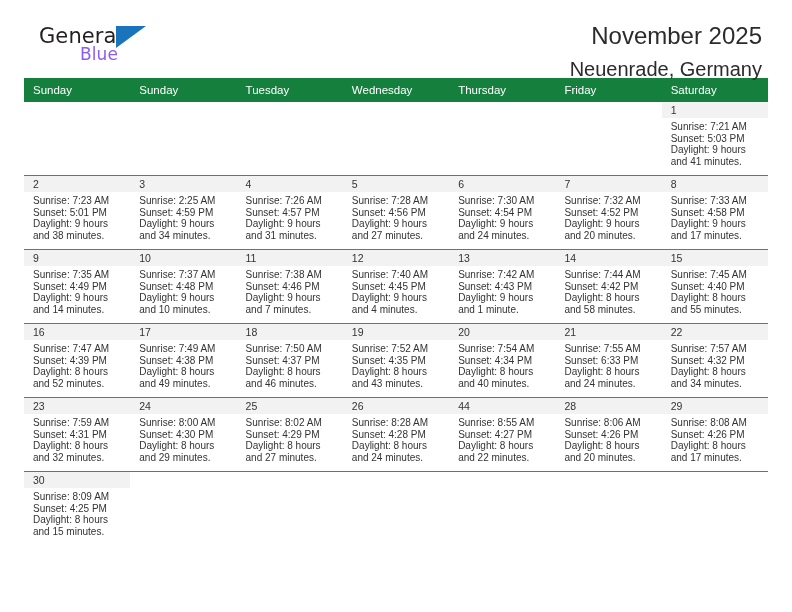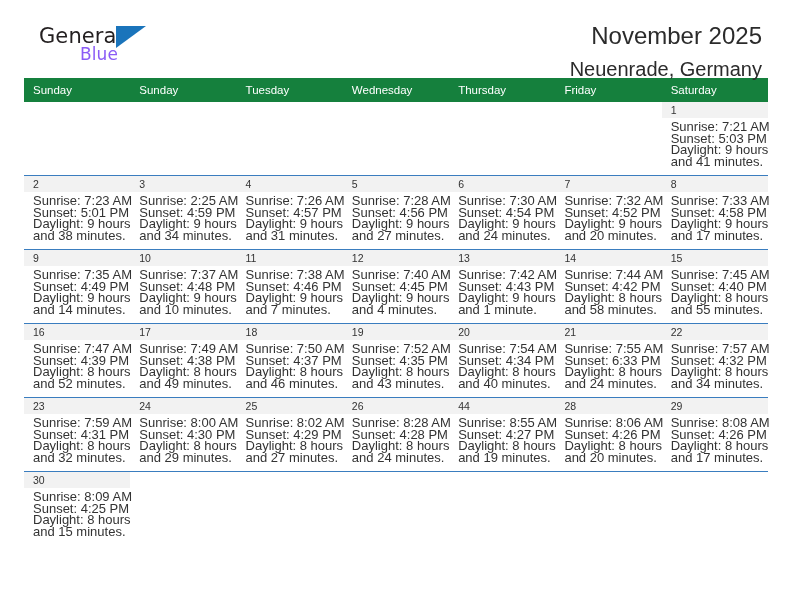--- a/index.html
+++ b/index.html
@@ -121,21 +121,21 @@
   .daynum-bar {
     height: 16px;
     padding: 1px 0 0 9px;
     box-sizing: border-box;
     font-size: 10.5px;
     color: #333333;
     line-height: 15px;
   }
   .cell-lines {
     padding: 3px 7px 0 9px;
-    font-size: 13px;
+    font-size: 10px;
     line-height: 11.6px;
     color: #333333;
   }
   .cell-lines div {
     white-space: nowrap;
   }
   .last-row td {
     border-bottom: none;
   }
 </style>
@@ -485,21 +485,21 @@
               </div>
             </div>
           </td>
           <td>
             <div class="cell filled">
               <div class="daynum-bar">44</div>
               <div class="cell-lines">
                 <div>Sunrise: 8:55 AM</div>
                 <div>Sunset: 4:27 PM</div>
                 <div>Daylight: 8 hours</div>
-                <div>and 19 minutes.</div>
+                <div>and 22 minutes.</div>
               </div>
             </div>
           </td>
           <td>
             <div class="cell filled">
               <div class="daynum-bar">28</div>
               <div class="cell-lines">
                 <div>Sunrise: 8:06 AM</div>
                 <div>Sunset: 4:26 PM</div>
                 <div>Daylight: 8 hours</div>

